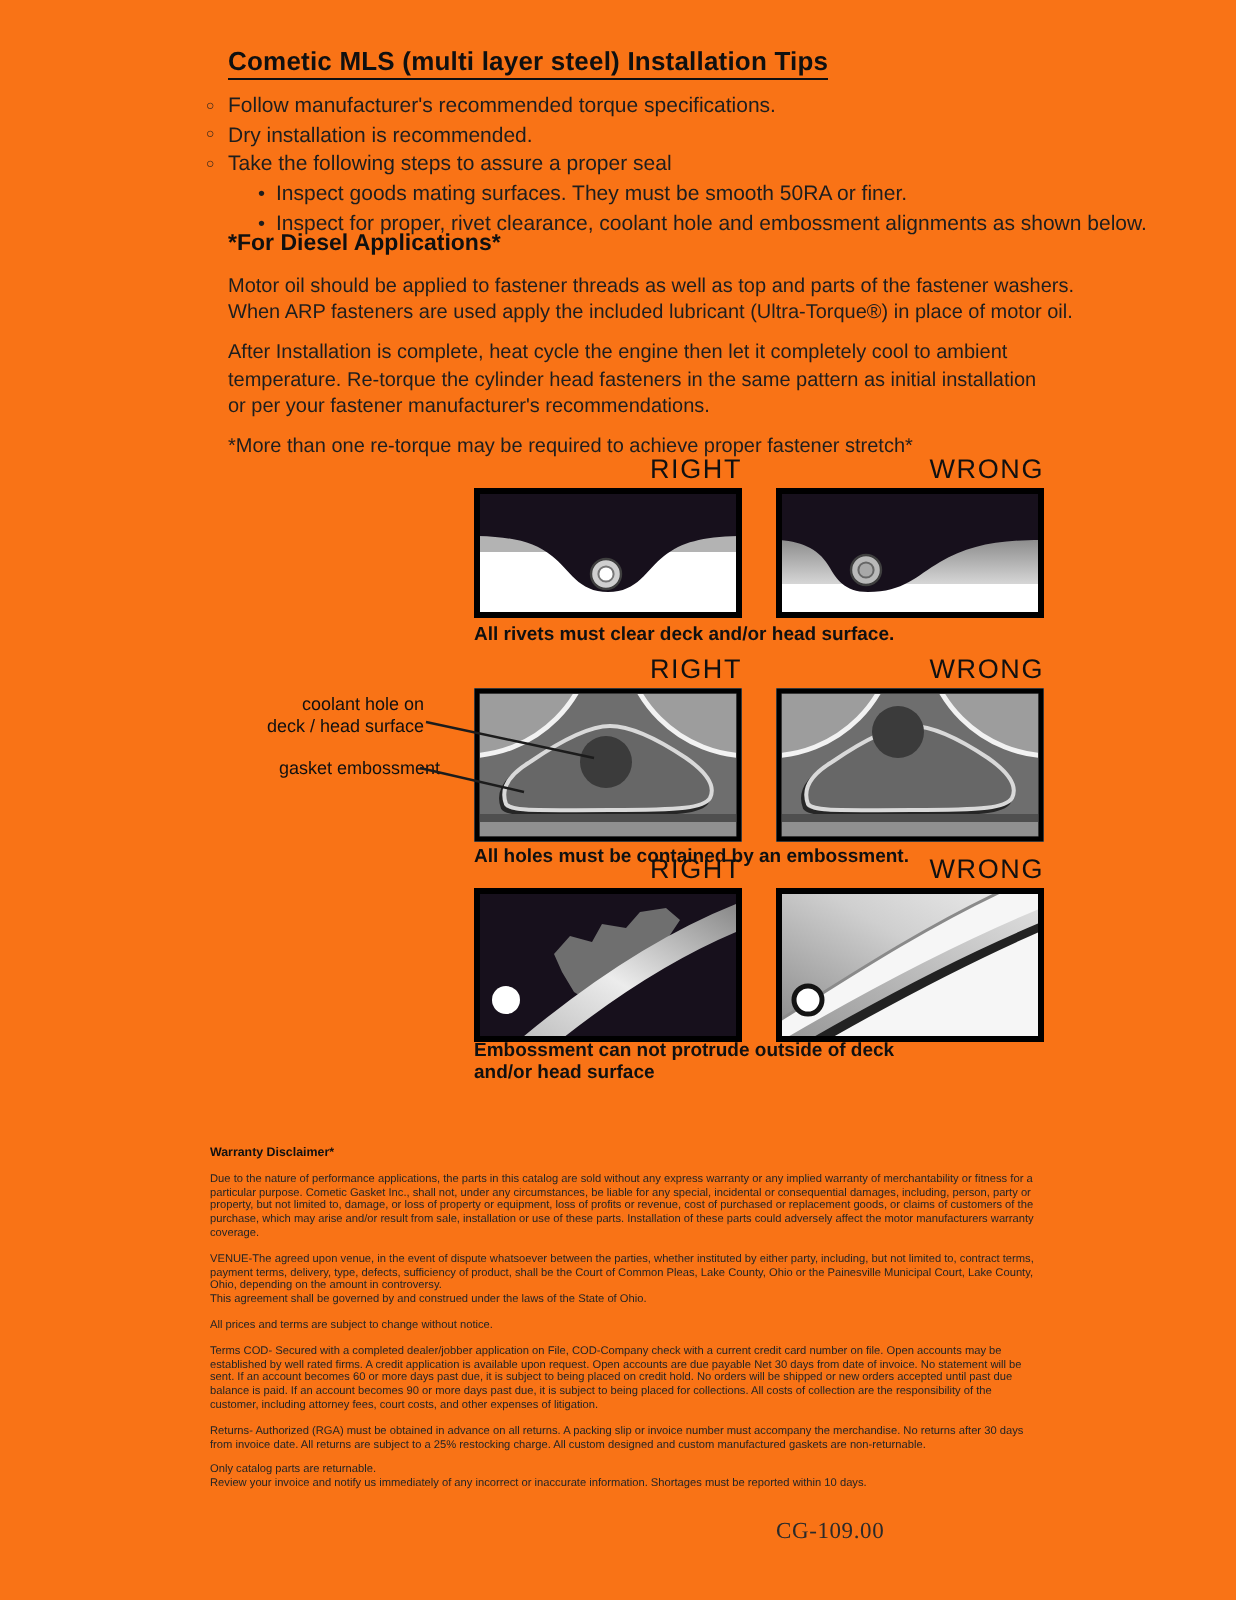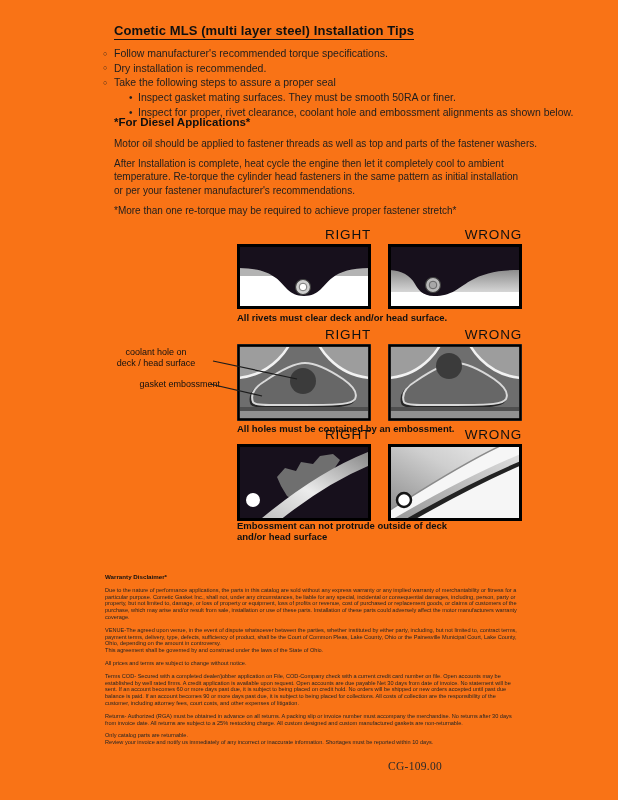--- a/index.html
+++ b/index.html
@@ -40,28 +40,29 @@
 <body>
 
 <div class="page">
 
   <div class="title">Cometic MLS (multi layer steel) Installation Tips</div>
 
   <div class="tips">
     <div class="tip"><span class="m1">○</span><span>Follow manufacturer's recommended torque specifications.</span></div>
     <div class="tip"><span class="m1">○</span><span>Dry installation is recommended.</span></div>
     <div class="tip"><span class="m1">○</span><span>Take the following steps to assure a proper seal</span></div>
-    <div class="tip sub"><span class="m2">•</span><span>Inspect gasket mating surfaces.  They must be smooth 50RA or finer.</span></div>
+    <div class="tip sub"><span class="m2">•</span><span>Inspect goods mating surfaces.  They must be smooth 50RA or finer.</span></div>
     <div class="tip sub"><span class="m2">•</span><span>Inspect for proper, rivet clearance, coolant hole and embossment alignments as shown below.</span></div>
   </div>
 
   <div class="diesel">
     <div class="dh">*For Diesel Applications*</div>
     <div class="dpara">
       <div>Motor oil should be applied to fastener threads as well as top and parts of the fastener washers.</div>
+      <div>When ARP fasteners are used apply the included lubricant (Ultra-Torque®) in place of motor oil.</div>
     </div>
     <div class="dpara">
       <div>After Installation is complete, heat cycle the engine then let it completely cool to ambient</div>
       <div>temperature. Re-torque the cylinder head fasteners in the same pattern as initial installation</div>
       <div>or per your fastener manufacturer's recommendations.</div>
     </div>
     <div class="dnote">*More than one re-torque may be required to achieve proper fastener stretch*</div>
   </div>
 
   <div class="fl" style="left:237px;top:227px;">RIGHT</div>
@@ -94,21 +95,21 @@
       <circle cx="45" cy="41" r="3.8" fill="#a8a8a8" stroke="#666666" stroke-width="1"></circle>
       <rect x="1.5" y="1.5" width="131" height="62" fill="none" stroke="#000000" stroke-width="3"></rect>
     </svg>
   </div>
 
   <div class="cap" style="top:312px;">All rivets must clear deck and/or head surface.</div>
 
   <div class="fl" style="left:237px;top:327px;">RIGHT</div>
   <div class="fl" style="left:388px;top:327px;">WRONG</div>
 
-  <div class="fig2label" style="left:100px;top:347px;width:112px;text-align:center;">
+  <div class="fig2label" style="left:100px;top:347px;width:112px;">
     <div>coolant hole on</div>
     <div>deck / head surface</div>
   </div>
   <div class="fig2label" style="left:108px;top:379px;width:112px;">gasket embossment</div>
 
   <div class="box2" style="left:237px;top:344px;">
     <svg width="134" height="77" viewBox="0 0 134 77">
       <defs>
           <clipPath id="c2r">
             <rect x="3" y="3" width="128" height="71"></rect>

